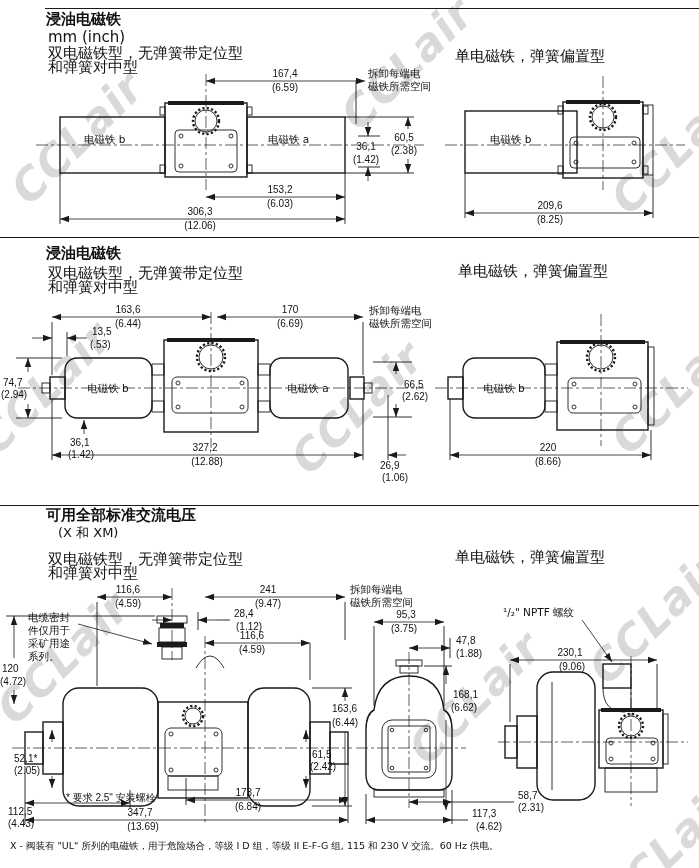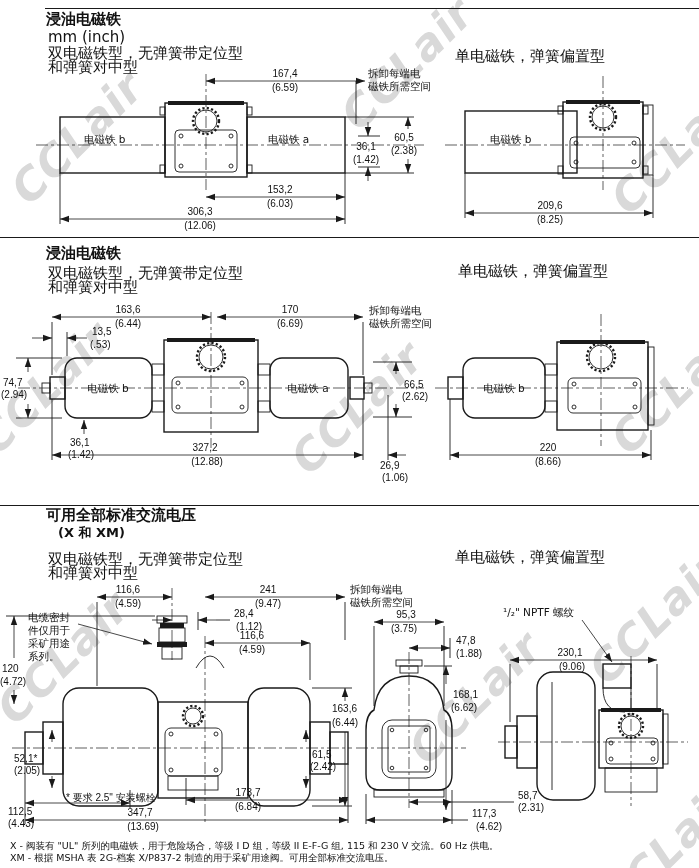--- a/index.html
+++ b/index.html
@@ -8,21 +8,21 @@
   .wm{position:absolute;width:170px;text-align:center;font:bold italic 44px "DejaVu Sans",sans-serif;
       font-style:italic;color:#d9d9d9;transform:rotate(-45deg);letter-spacing:1px;z-index:0;
       pointer-events:none;white-space:nowrap;}
   .wm1{left:-8px;top:112px}.wm2{left:322px;top:38px}.wm3{left:592px;top:122px}
   .wm4{left:-40px;top:362px}.wm5{left:272px;top:382px}.wm6{left:592px;top:362px}
   .wm7{left:-22px;top:632px}.wm8{left:390px;top:672px}.wm9{left:570px;top:592px}
   .wm10{left:582px;top:824px}
   .rule{position:absolute;height:0;border-top:1.6px solid #1a1a1a;z-index:1;}
   .lab{position:absolute;font-size:11px;line-height:14px;z-index:2;white-space:nowrap;}
   .h1{font-weight:bold;font-size:15px;}
-  .h2{font-weight:bold;font-size:13px;}
+  .h2{font-weight:normal;font-size:13px;}
   .small{font-size:15px;}
   .foot{position:absolute;font-size:9.5px;line-height:12px;z-index:2;white-space:nowrap;}
   svg{position:absolute;left:0;z-index:1;overflow:visible;}
   .ol{fill:none;stroke:#1a1a1a;stroke-width:1.4}
   .tn{fill:none;stroke:#1a1a1a;stroke-width:0.9}
   .dk{fill:#1a1a1a;stroke:none}
   .cl{fill:none;stroke:#1a1a1a;stroke-width:0.7;stroke-dasharray:12 3 3 3}
   .dim{fill:none;stroke:#1a1a1a;stroke-width:0.8}
   .knurl{fill:none;stroke:#1a1a1a;stroke-width:2.4;stroke-dasharray:2.2 2.2}
   text.d{font:10px "Liberation Sans","DejaVu Sans",sans-serif;fill:#111}
@@ -447,15 +447,14 @@
       <circle class="tn" cx="611" cy="163" r="2"></circle>
         <circle class="tn" cx="653" cy="163" r="2"></circle>
       <circle class="tn" cx="611" cy="179" r="2"></circle>
         <circle class="tn" cx="653" cy="179" r="2"></circle>
       <rect class="tn" x="663" y="134" width="5" height="50"></rect>
       <rect class="tn" x="605" y="188" width="52" height="24"></rect>
     </g>
   </svg>
 
   <div class="foot" style="left:10px;top:840px">X - 阀装有 "UL" 所列的电磁铁，用于危险场合，等级 I D 组，等级 II E-F-G 组, 115 和 230 V 交流。60 Hz 供电。</div>
-  <div class="foot" style="left:10px;top:852px">XM - 根据 MSHA 表 2G-档案 X/P837-2 制造的用于采矿用途阀。可用全部标准交流电压。</div>
 
 </div>
 
 </body></html>

